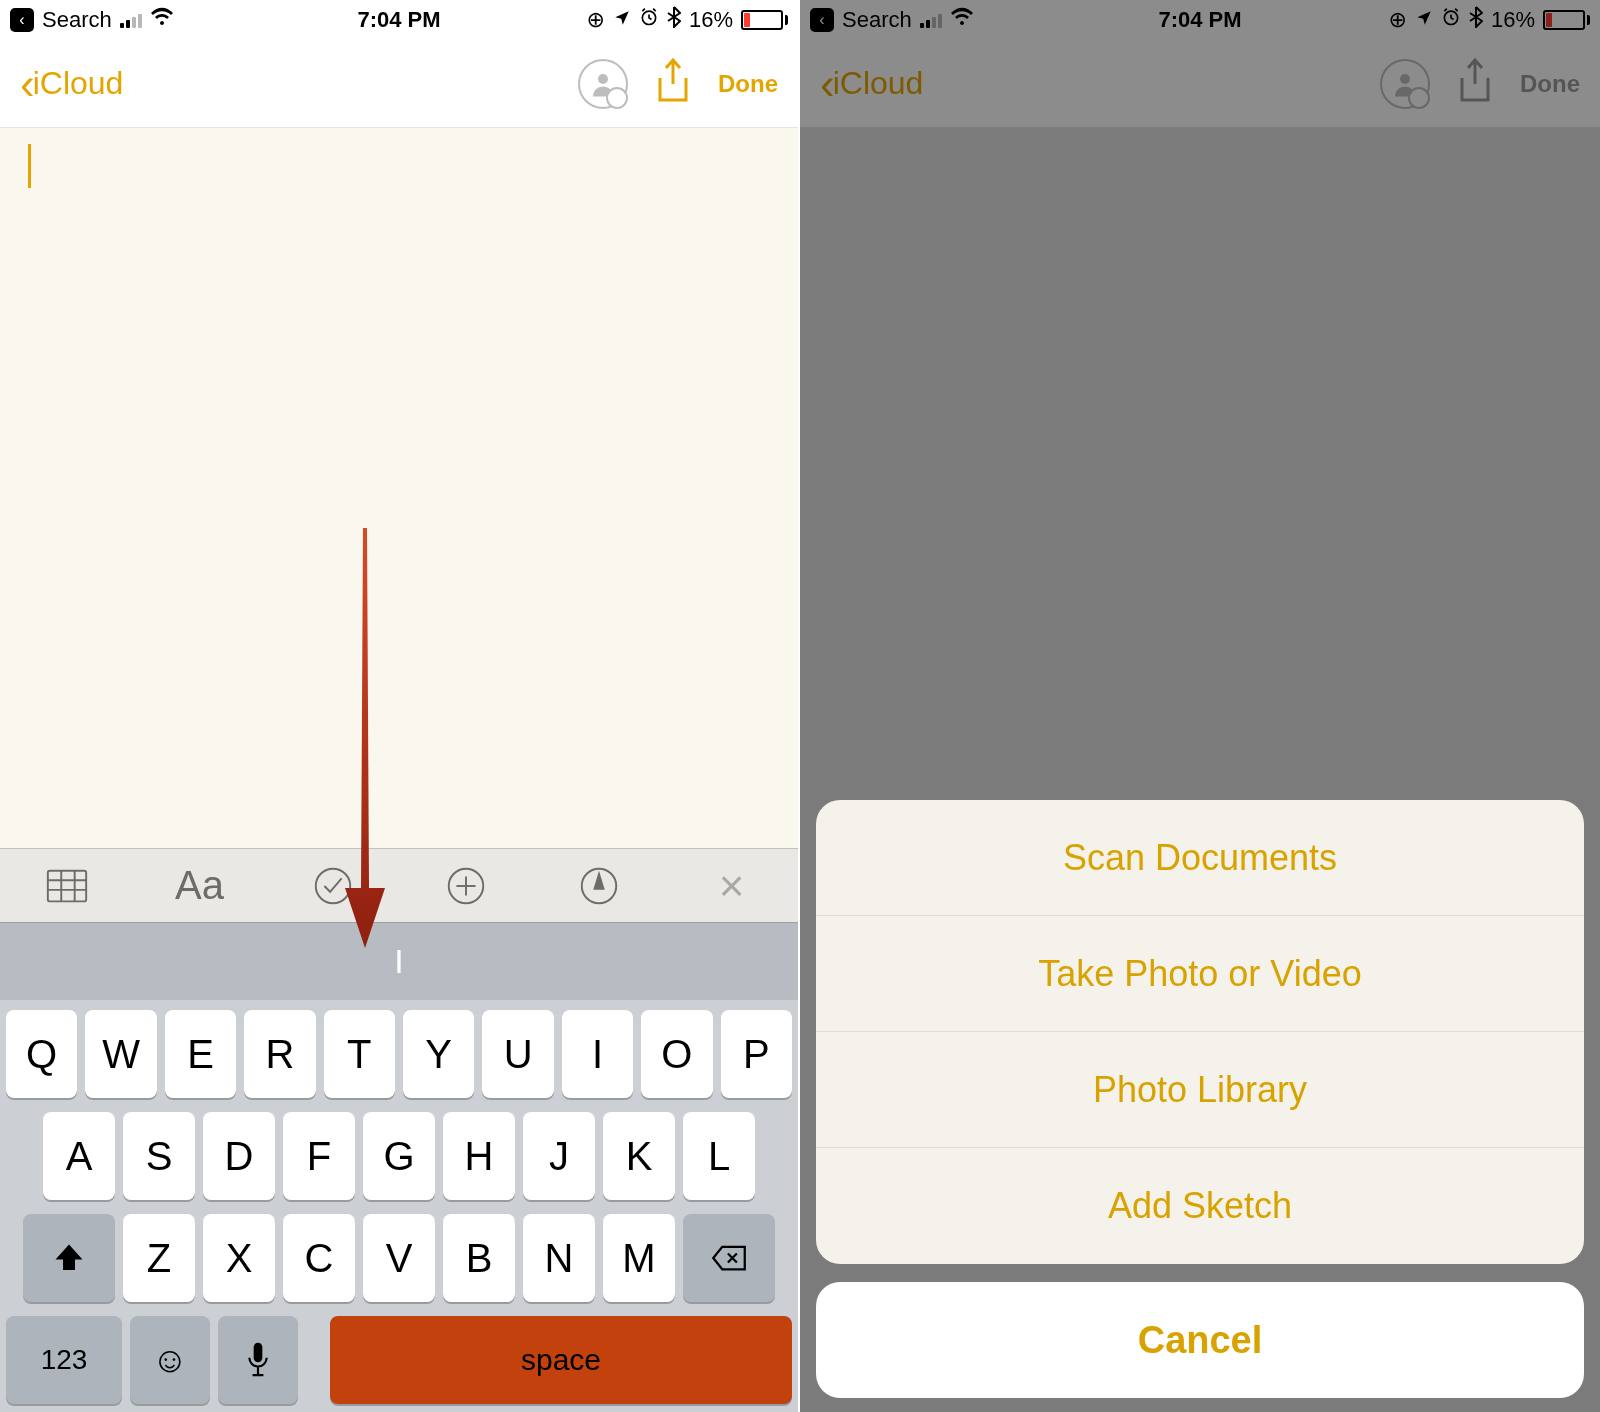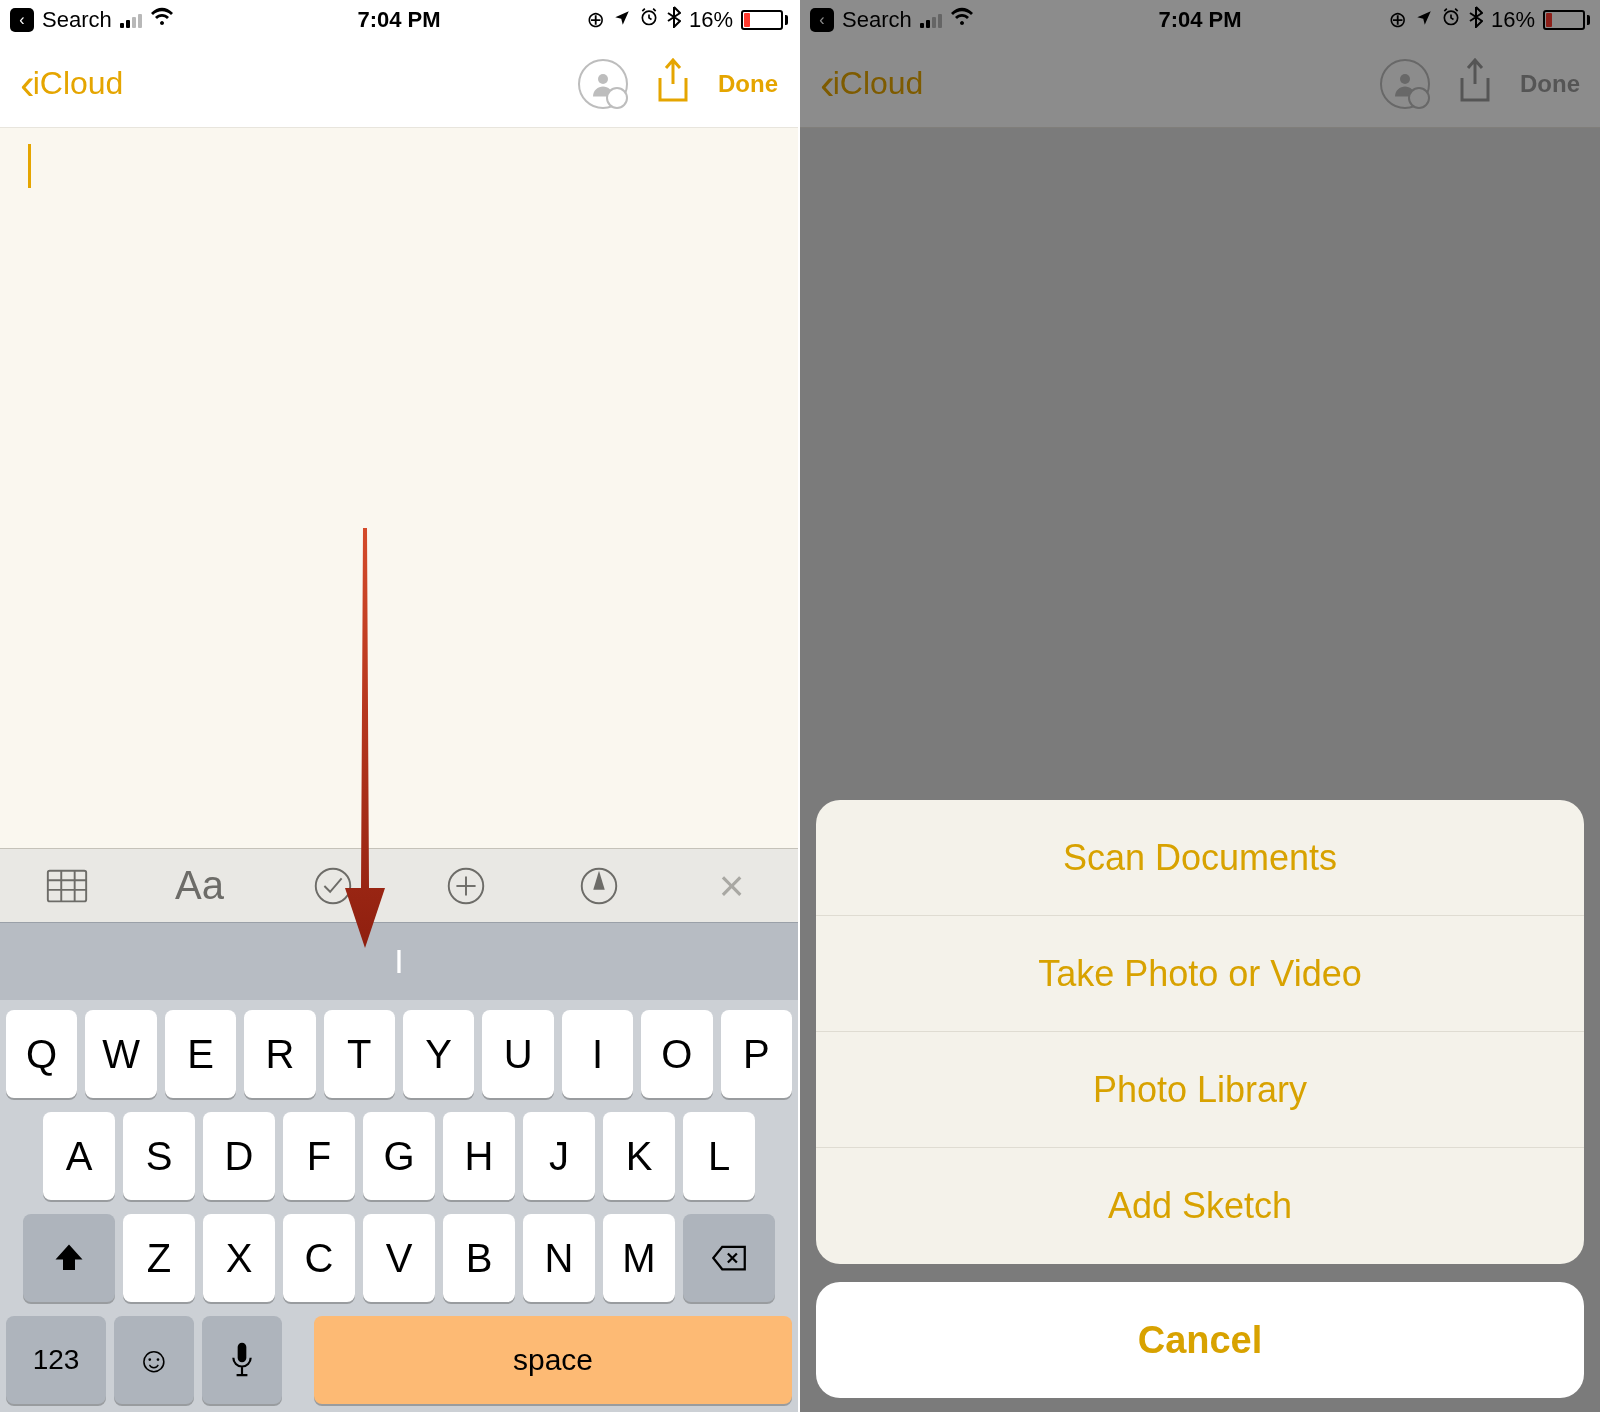--- a/index.html
+++ b/index.html
@@ -110,21 +110,21 @@
   .key, .keyw{
     background:#fff;border-radius:8px;height:88px;
     display:flex;align-items:center;justify-content:center;
     font-size:40px;color:#000;
     box-shadow:0 2px 0 rgba(0,0,0,.25);
   }
   .key{width:72px;}
   .key.mod{background:#aeb4bc;}
   .key.shift svg, .key.del svg{width:36px;height:36px;fill:#000;}
   .keyw.space{flex:1;font-size:30px;}
-  .keyw.m{width:100px;background:#aeb4bc;font-size:28px;}
+  .keyw.m{width:116px;background:#aeb4bc;font-size:28px;}
   .keyw.mw{width:140px;background:#aeb4bc;font-size:30px;}
   .krow4{display:flex;gap:8px;}
   
   .phone.right .status, .phone.right .nav {
     filter: brightness(.55);
     background:#fff;
   }
   .phone.right .dimarea{
     flex:1; background:#7b7b7b; position:relative;
   }
@@ -314,21 +314,21 @@
     </div>
     <div class="krow4">
       <div class="keyw m">123</div>
       <div class="keyw m" style="width:80px;font-size:36px;">☺</div>
       <div class="keyw m" style="width:80px;">
         <svg width="26" height="40" viewBox="0 0 24 36">
             <rect x="8" y="2" width="8" height="18" rx="4" fill="#000"></rect>
             <path d="M4 16a8 8 0 0016 0M12 24v8M7 32h10" stroke="#000" stroke-width="2" fill="none"></path>
           </svg>
       </div>
-      <div class="keyw space" style="background:#fdba74;margin-left:24px;">space</div>
+      <div class="keyw space" style="background:#c2410c;margin-left:24px;">space</div>
     </div>
   </div>
 </div>
 
 <div class="phone right">
   <div class="status">
     <div class="sl">
       <div class="bk">‹</div>
       <span>Search</span>
       <div class="sigbars">

